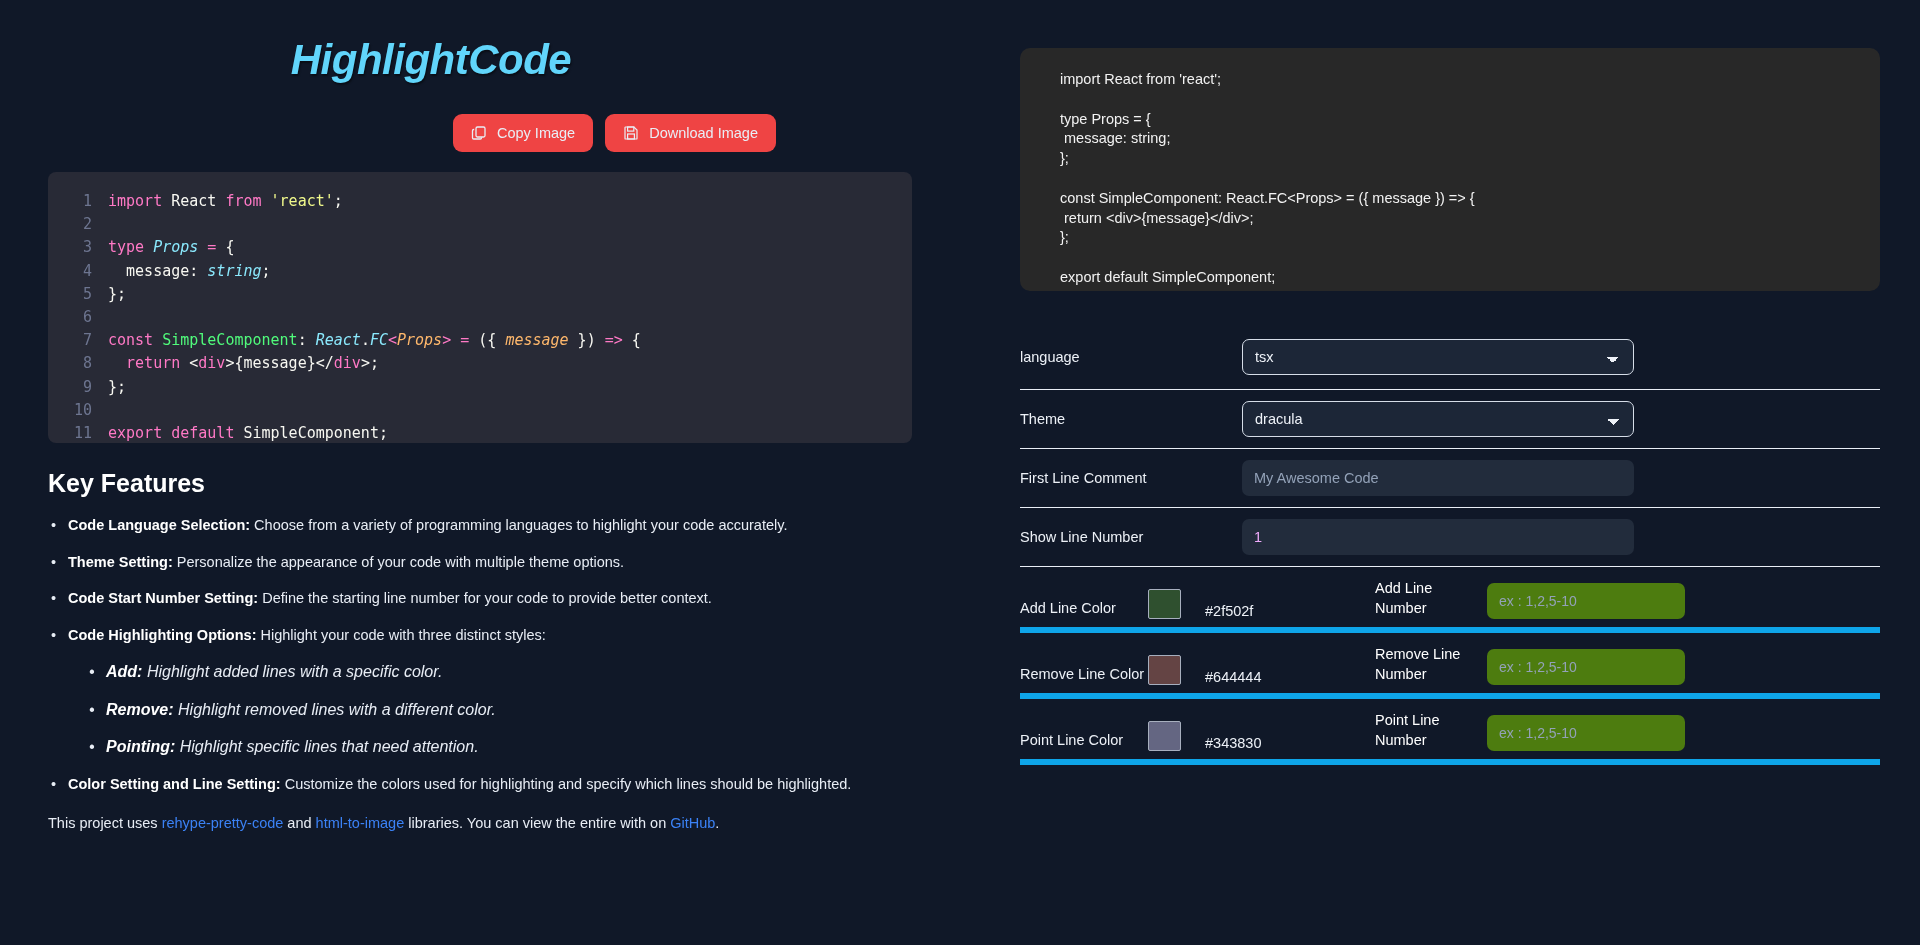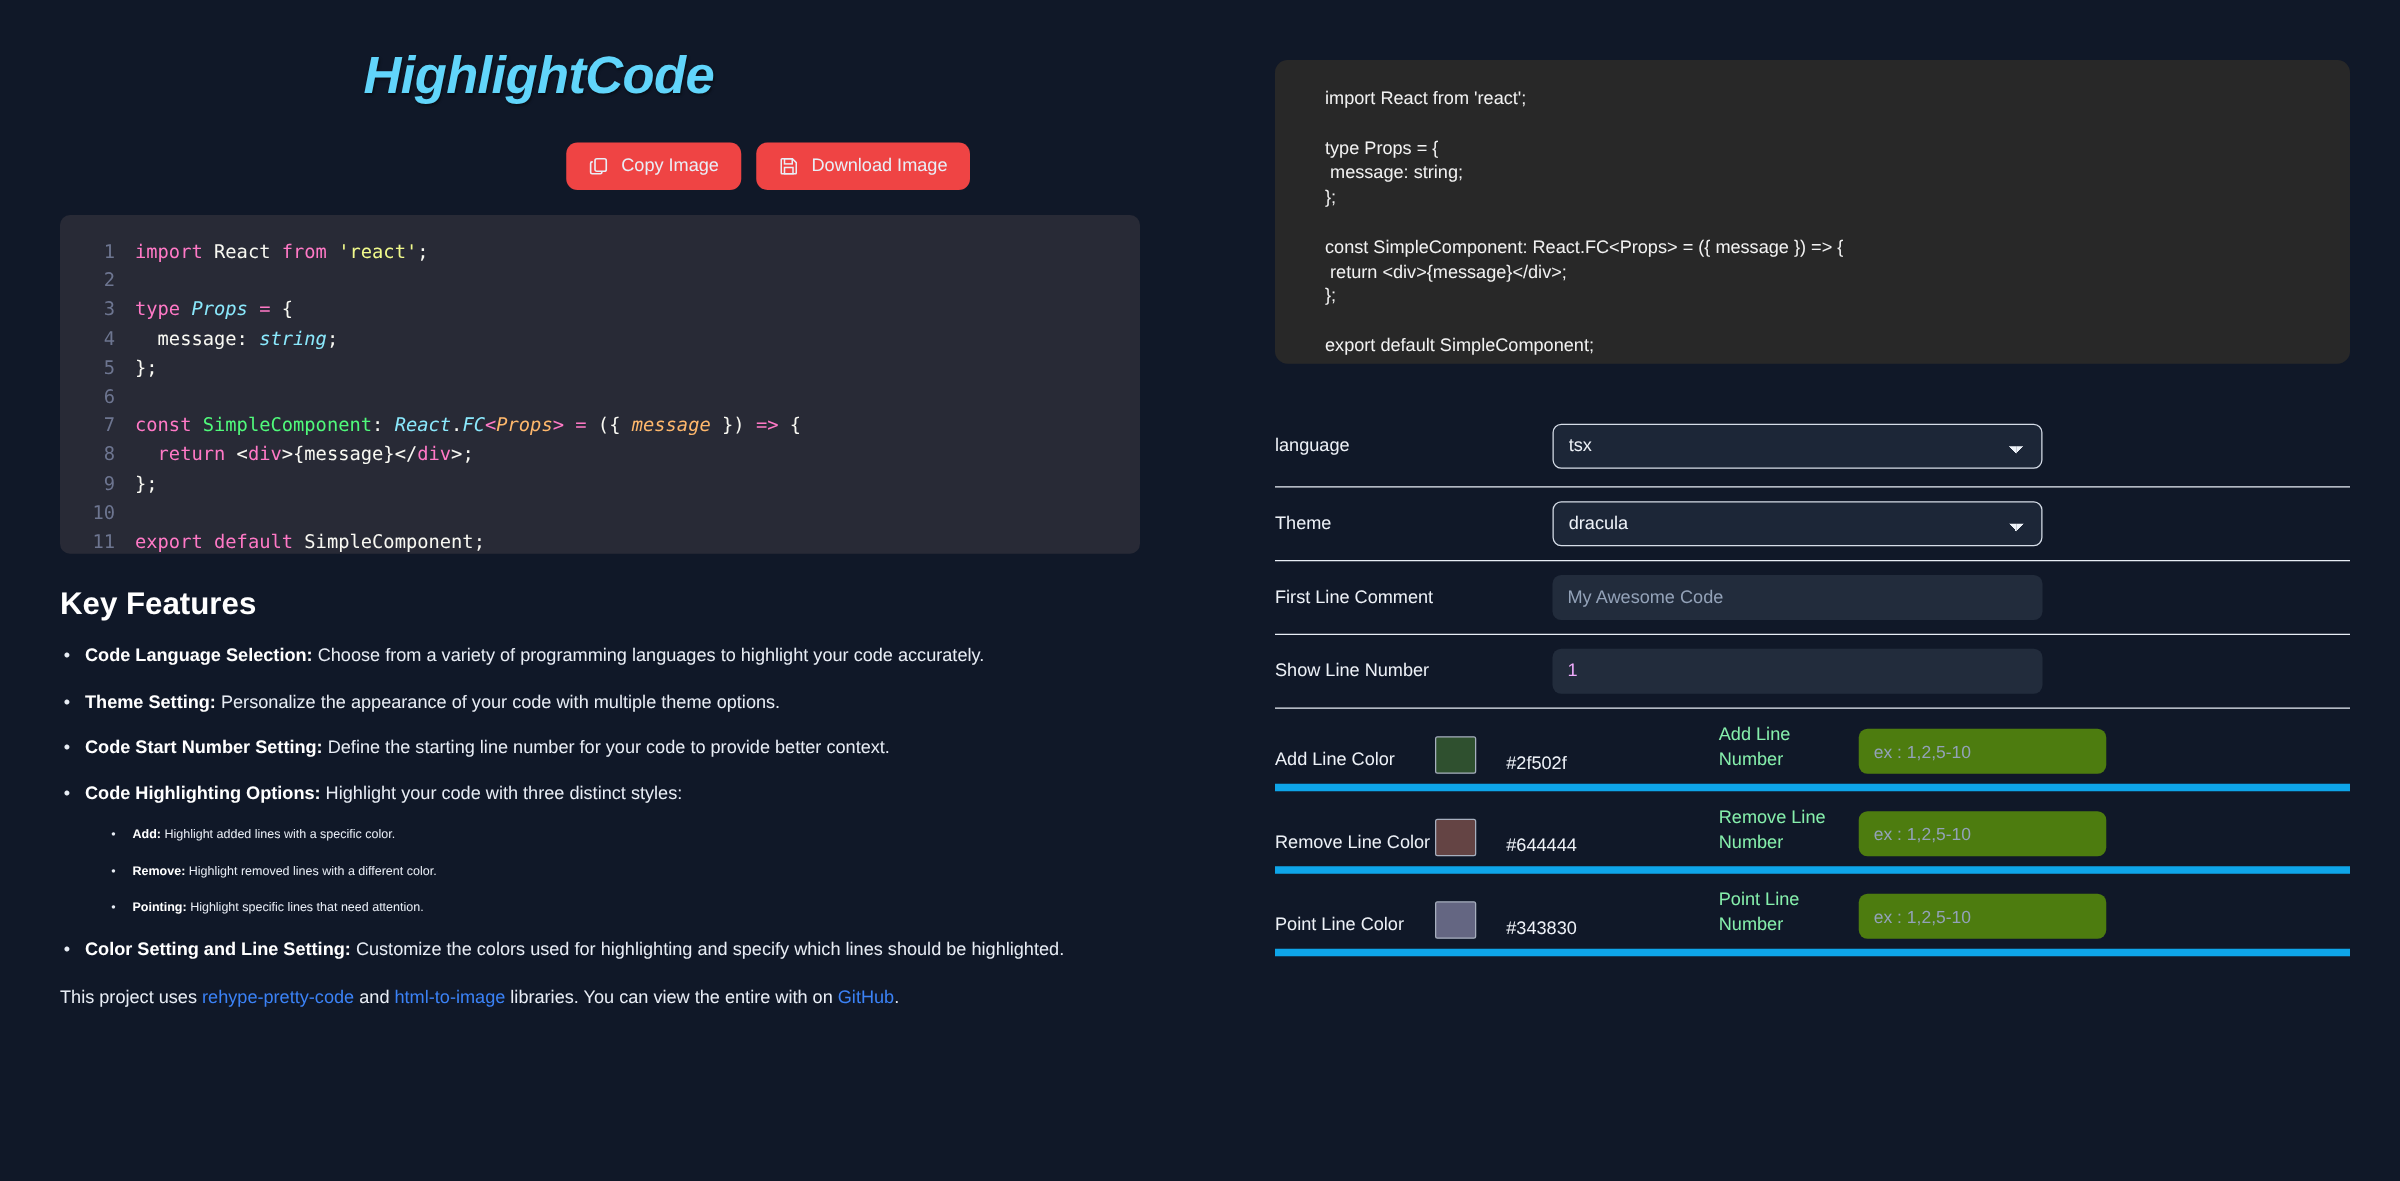--- a/index.html
+++ b/index.html
@@ -109,22 +109,23 @@
     content: "•";
     position: absolute;
     left: 3px;
     color: #e8edf5;
   }
   ul.sub-list { list-style: none; margin-top: 16px; margin-left: 18px; }
   ul.sub-list > li {
     position: relative;
     padding-left: 20px;
     margin-bottom: 16px;
-    font-size: 10px;
+    font-size: 16px;
     color: #e8edf5;
+    font-style: italic;
   }
   ul.sub-list > li::before {
     content: "•";
     position: absolute;
     left: 3px;
     color: #e8edf5;
   }
   .feat-b { font-weight: bold; color: #ffffff; }
   .footer-note {
     margin-top: 20px;
@@ -223,21 +224,21 @@
   .chex {
     font-size: 14.5px;
     color: #edf1f7;
     width: 170px;
     min-width: 170px;
   }
   .clabel2 {
     width: 112px;
     min-width: 112px;
     font-size: 14.5px;
-    color: #86efac;
+    color: #ffffff;
     line-height: 1.42;
   }
   input.cnum {
     width: 198px;
     background: #4d7c0f;
     color: #eef2f8;
     border: none;
     border-radius: 7px;
     padding: 10px 12px;
     font-size: 14px;

